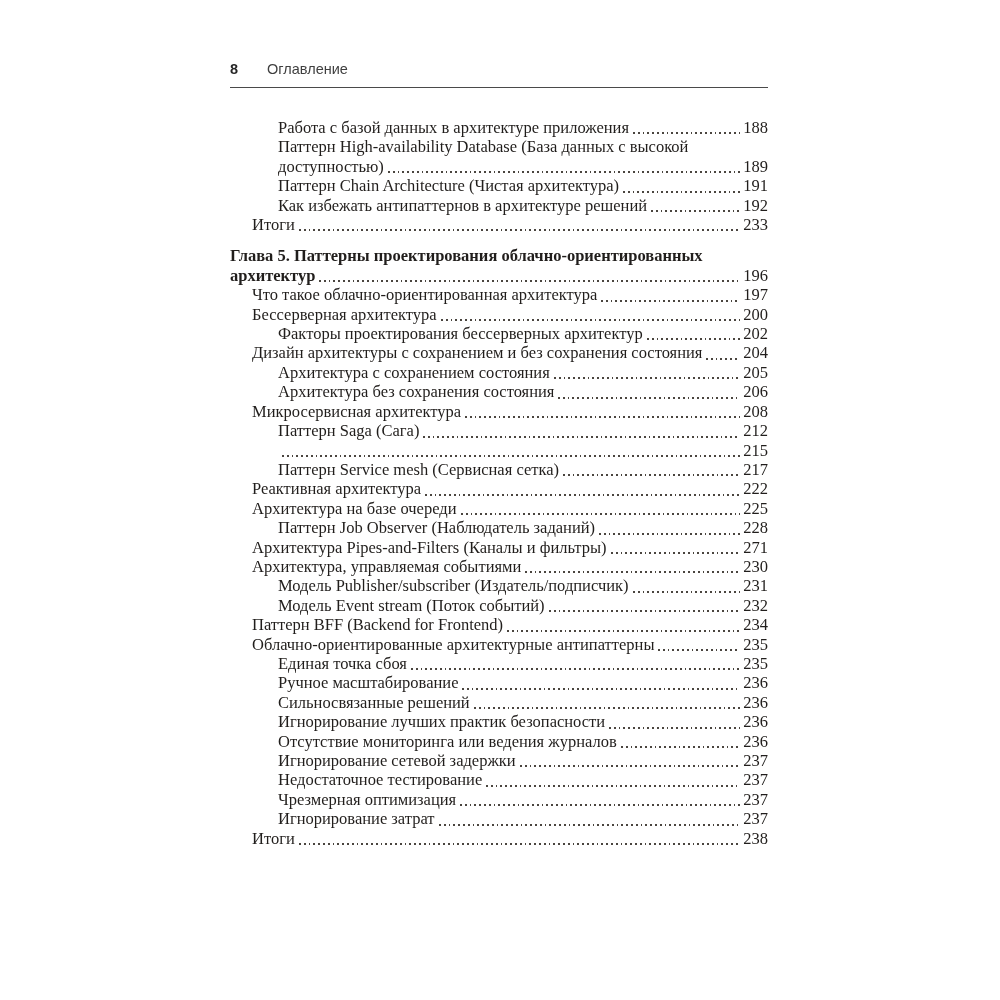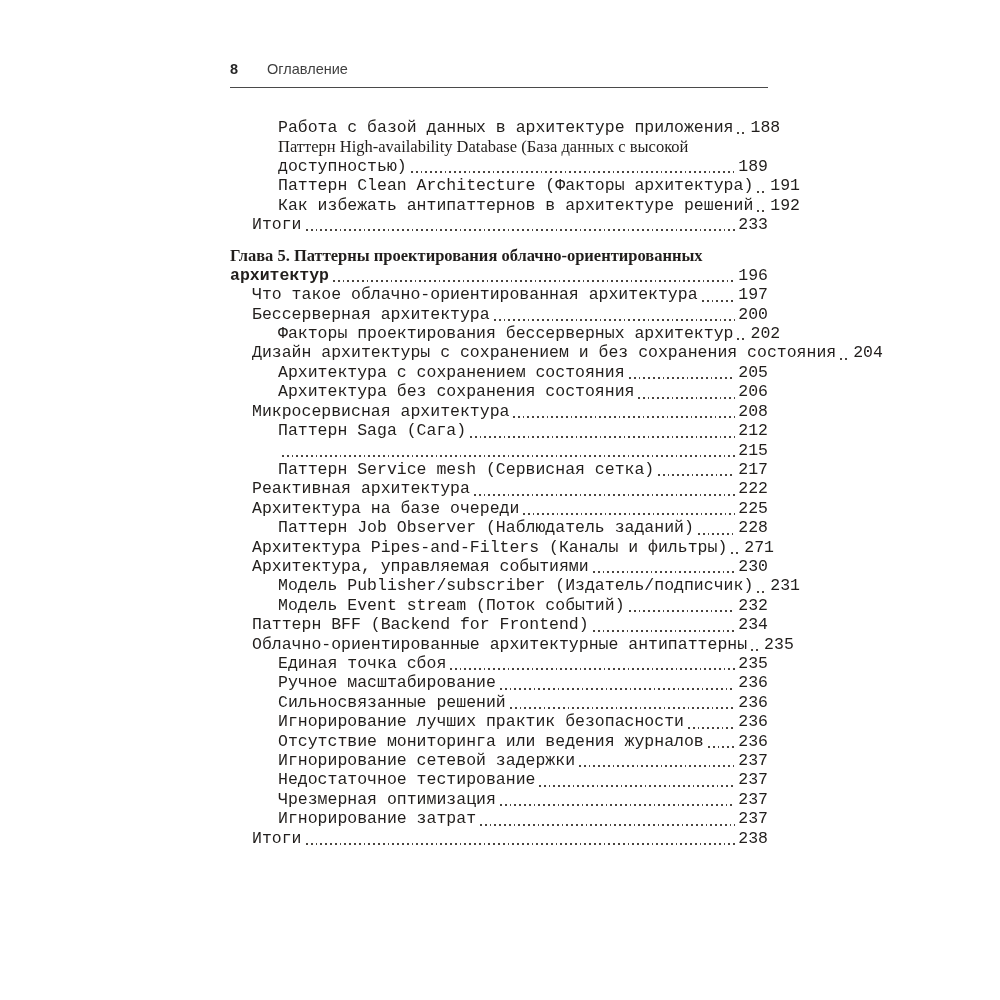--- a/index.html
+++ b/index.html
@@ -54,21 +54,20 @@
     font-weight: bold;
     margin-top: 12px;
   }
   .entry .pre-line {
     white-space: nowrap;
     font-family: Liberation Serif, serif;
   }
   .entry .row {
     display: flex;
     align-items: baseline;
-    font-family: Liberation Mono, monospace;
   }
   .entry .label {
     white-space: nowrap;
     flex: 0 0 auto;
   }
   .entry .dots {
     flex: 1 1 auto;
     min-width: 10px;
     height: 2px;
     align-self: flex-end;
@@ -110,21 +109,21 @@
     <div class="row">
       <span class="label">доступностью)</span>
       <span class="dots"></span>
       <span class="page-num">189</span>
     </div>
   </div>
 
   <div class="entry level-2">
 
     <div class="row">
-      <span class="label">Паттерн Clean Architecture (Факторы архитектура)</span>
+      <span class="label">Паттерн Chain Architecture (Чистая архитектура)</span>
       <span class="dots"></span>
       <span class="page-num">191</span>
     </div>
   </div>
 
   <div class="entry level-2">
 
     <div class="row">
       <span class="label">Как избежать антипаттернов в архитектуре решений</span>
       <span class="dots"></span>

